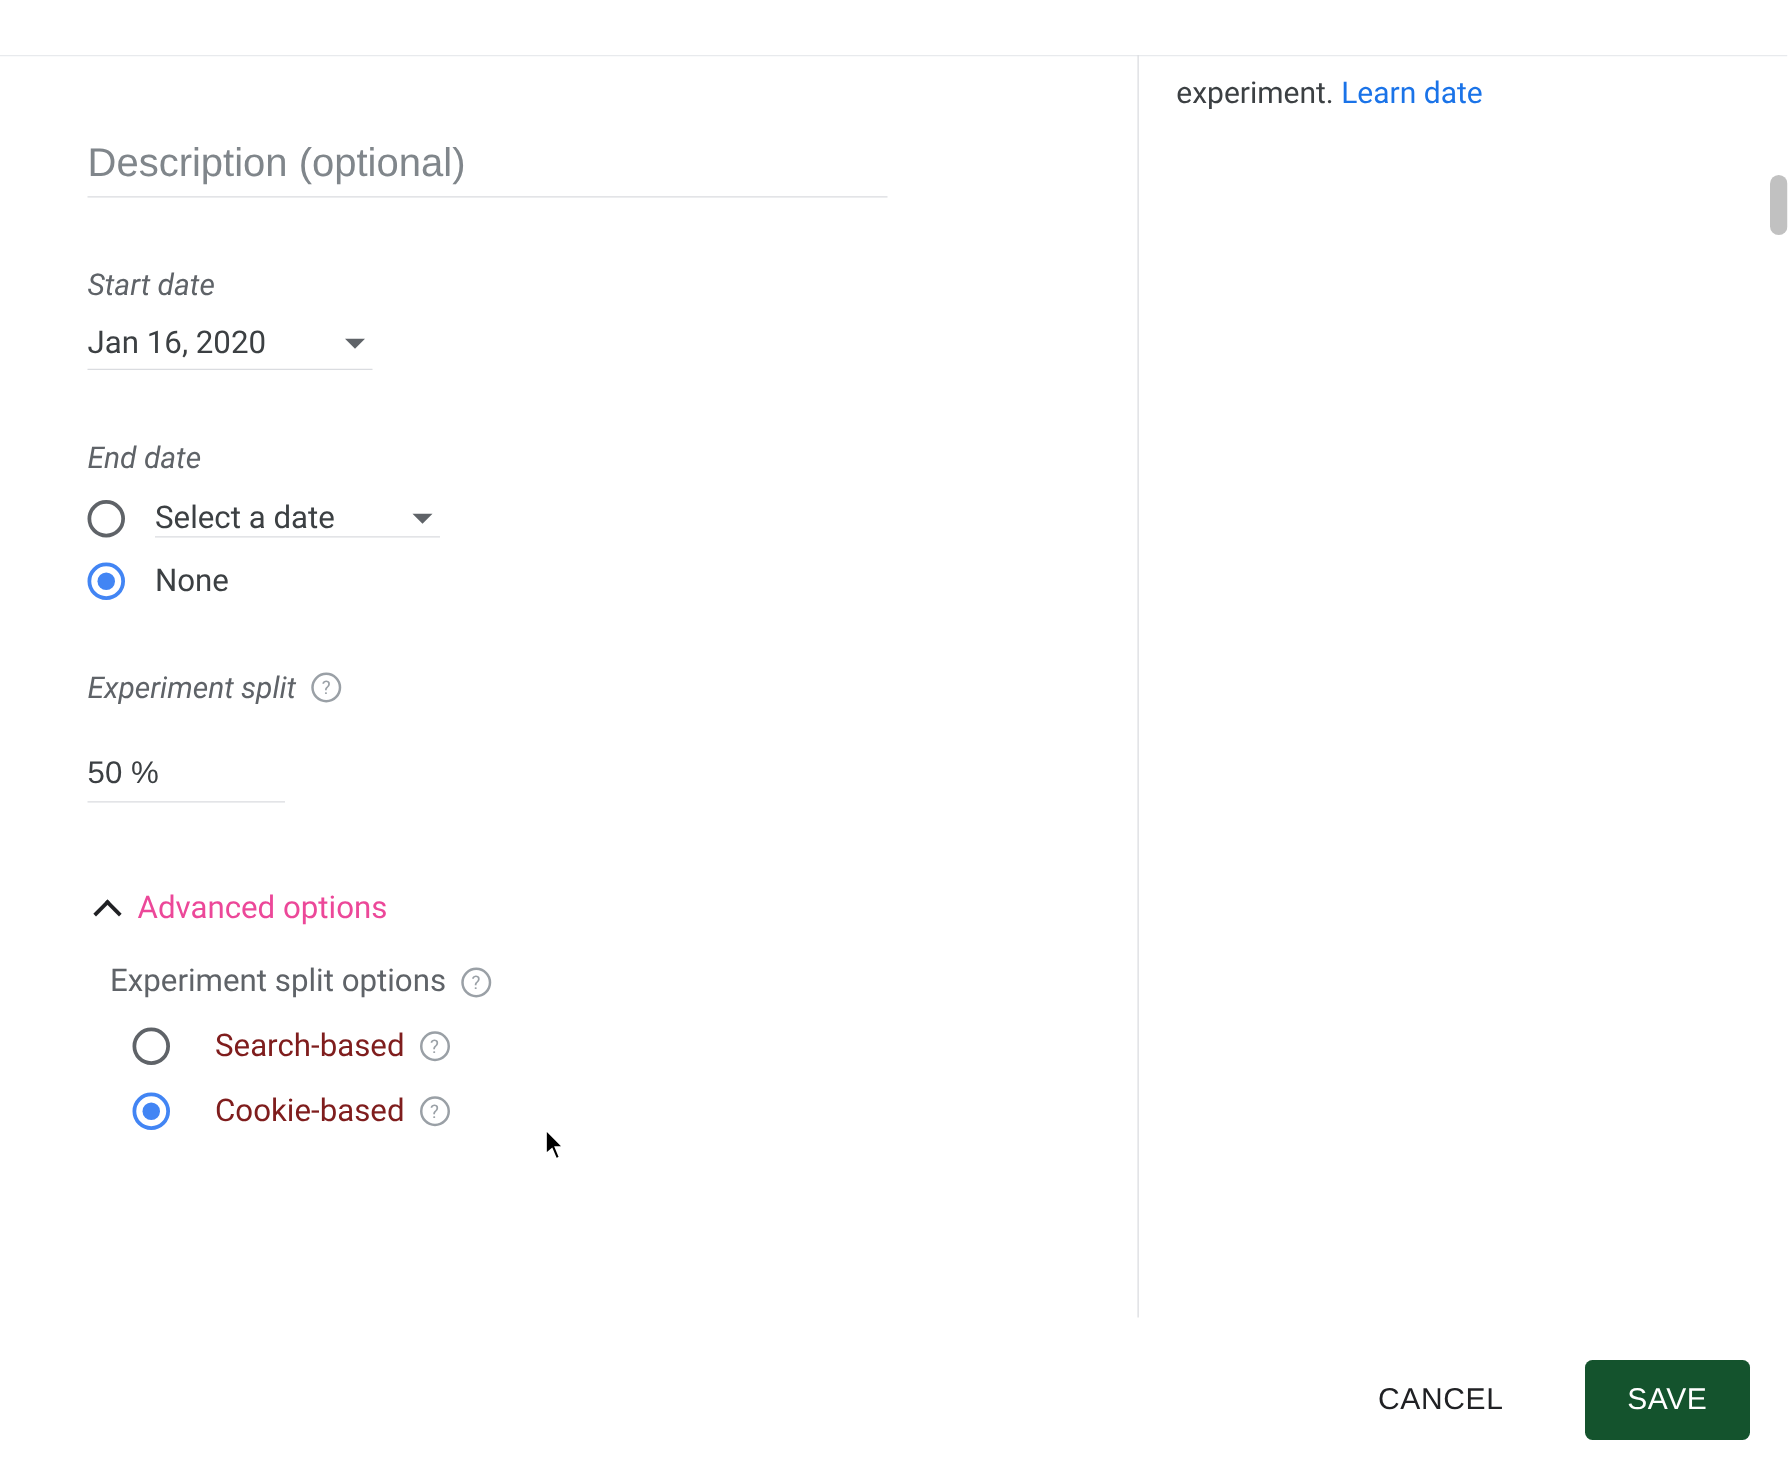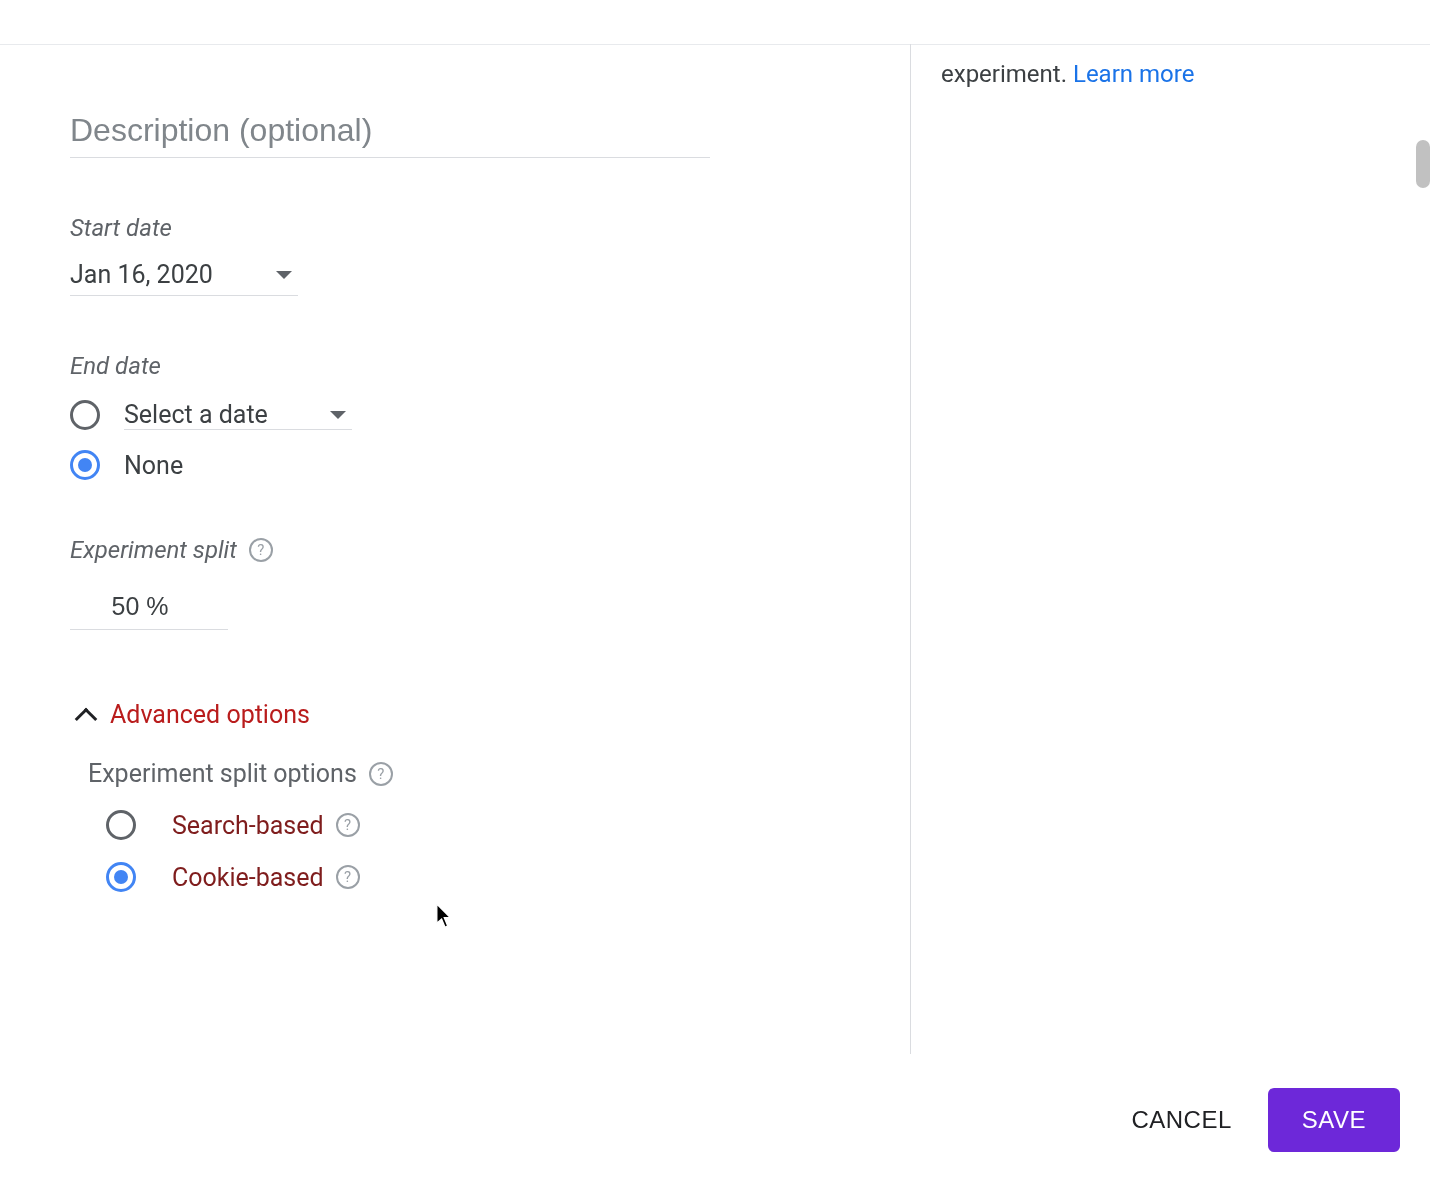--- a/index.html
+++ b/index.html
@@ -147,25 +147,25 @@
       font-size: 15px;
       color: #9aa0a6;
       cursor: pointer;
       flex-shrink: 0;
     }
     .split-input {
       width: 158px;
       border: none;
       border-bottom: 1px solid #dadce0;
       font-size: 25px;
-      text-align: center;
+      text-align: left;
       padding: 8px 18px 8px 0;
       background: transparent;
       outline: none;
-      margin-top: 20px;
+      margin-top: 32px;
       color: #3c4043;
     }
     .advanced-toggle {
       display: flex;
       align-items: center;
       gap: 16px;
       cursor: pointer;
       margin-top: 70px;
       margin-bottom: 30px;
       margin-left: 8px;
@@ -173,21 +173,21 @@
     .chevron-up {
       width: 16px;
       height: 16px;
       border-left: 3px solid #202124;
       border-top: 3px solid #202124;
       transform: rotate(45deg);
       margin-top: 8px;
     }
     .advanced-label {
       font-size: 25px;
-      color: #b91c1c;
+      color: #ec4899;
       text-align: center;
     }
     .sub-section {
       margin-left: 18px;
     }
     .split-options-label {
       font-size: 25px;
       color: #5f6368;
     }
     .option-row {
@@ -214,29 +214,30 @@
       background: none;
       border: none;
       font-size: 24px;
       font-weight: 500;
       color: #202124;
       cursor: pointer;
       letter-spacing: 0.5px;
       padding: 14px 8px;
     }
     .btn-save {
-      background: #6d28d9;
+      background: #14532d;
       border: none;
       color: #fff;
       font-size: 24px;
       font-weight: 500;
       padding: 18px 34px;
       border-radius: 6px;
       cursor: pointer;
       letter-spacing: 0.5px;
+      margin-left: 29px;
     }
     .scrollbar-thumb {
       position: absolute;
       right: 0;
       top: 140px;
       width: 14px;
       height: 48px;
       background: #c1c1c1;
       border-radius: 7px;
     }
@@ -250,21 +251,21 @@
     }
   </style>
 </head>
 <body>
 
 <div class="top-border"></div>
 
 <div class="right-panel">
   <div class="right-text">
     <span>experiment.</span>
-    <a class="learn-more">Learn more</a>
+    <a class="learn-more">Learn date</a>
   </div>
 </div>
 
 <div class="main-panel">
 
   <div class="field-group">
     <input type="text" class="text-input" placeholder="Description (optional)" style="">
   </div>
 
   <div class="field-group">

